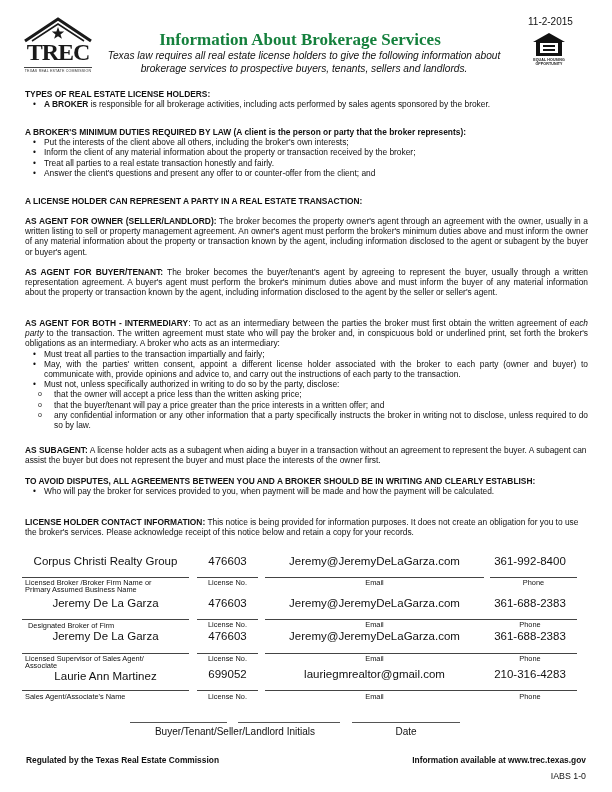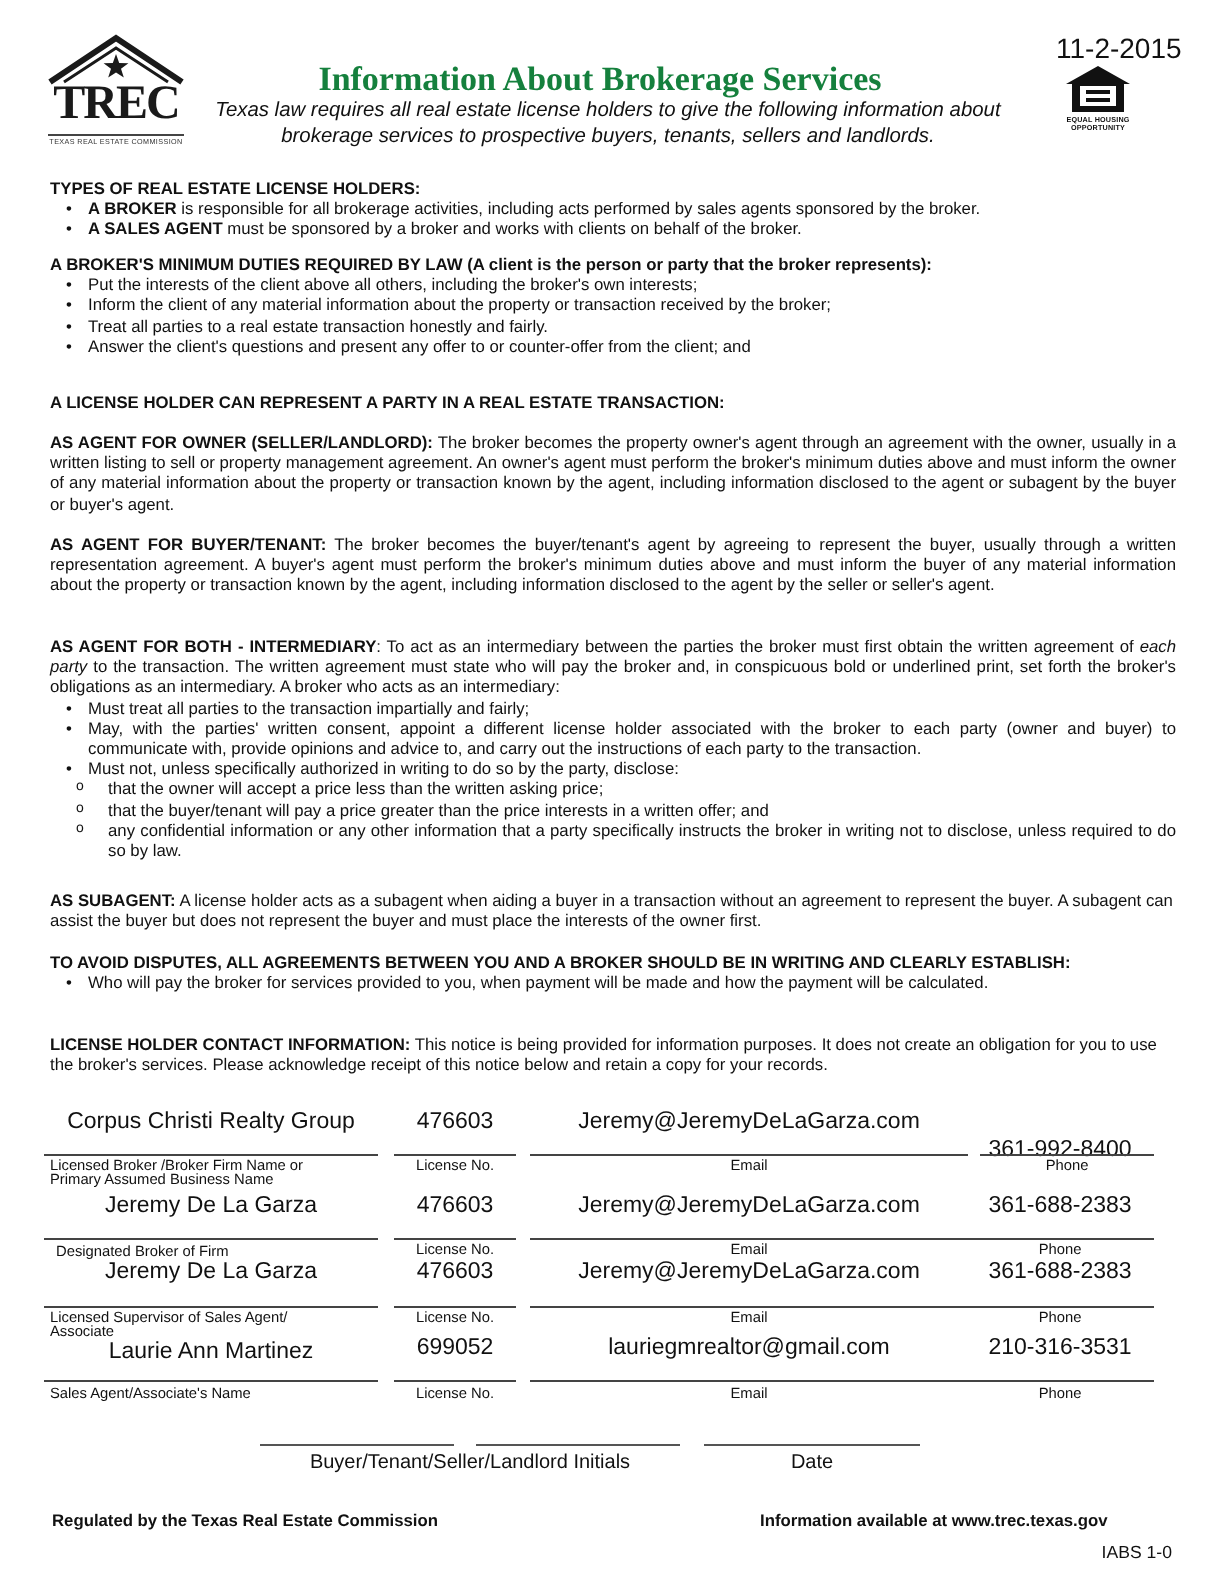--- a/index.html
+++ b/index.html
@@ -10,21 +10,21 @@
   
   .trec-logo { left: 22px; top: 17px; width: 72px; height: 60px; }
   .trec-word { position: absolute; left: 3px; top: 23px; width: 66px; text-align: center;
     font-family: "Liberation Serif", serif; font-weight: bold; font-size: 24px; letter-spacing: -1px; line-height: 24px; color: #1a1a1a; }
   .trec-sub { position: absolute; left: 2px; top: 50px; width: 68px; text-align: center;
     font-size: 3.6px; letter-spacing: 0.2px; color: #333; border-top: 1px solid #444; padding-top: 1px; }
   .title { left: 100px; top: 30px; width: 400px; text-align: center;
     font-family: "Liberation Serif", serif; font-weight: bold; font-size: 17px; color: #15803d; }
   .subtitle { left: 106px; top: 49px; width: 396px; text-align: center;
     font-style: italic; font-size: 10.2px; line-height: 13px; color: #111; }
-  .date-code { left: 528px; top: 16px; font-size: 14px; color: #111; }
+  .date-code { left: 528px; top: 16px; font-size: 10px; color: #111; }
   .eho-logo { left: 531px; top: 32px; width: 36px; height: 40px; }
   .eho-text { position: absolute; left: 0; top: 26px; width: 36px; text-align: center; font-size: 3.6px; font-weight: bold; line-height: 4px; letter-spacing: 0.1px; }
 
   
   .body-text { font-size: 8.4px; line-height: 10.2px; color: #111; }
   .sec-head { font-weight: bold; font-size: 8.4px; }
   .bul { position: relative; padding-left: 19px; }
   .bul::before { content: "\2022"; position: absolute; left: 8px; top: 0; font-size: 8.4px; }
   .sub-bul { position: relative; padding-left: 29px; }
   .sub-bul .mark { position: absolute; left: 13px; top: 0; font-size: 7px; }
@@ -72,21 +72,20 @@
   </svg>
   <div class="eho-text">
     <div>EQUAL HOUSING</div>
     <div>OPPORTUNITY</div>
   </div>
 </div>
 
 <div class="abs body-text" style="left:25px; top:89px; width:560px;">
   <div class="sec-head">TYPES OF REAL ESTATE LICENSE HOLDERS:</div>
   <div class="bul"><b>A BROKER</b><span> is responsible for all brokerage activities, including acts performed by sales agents sponsored by the broker.</span></div>
-  <div class="bul"><b>A SALES AGENT</b><span> must be sponsored by a broker and works with clients on behalf of the broker.</span></div>
 </div>
 
 <div class="abs body-text" style="left:25px; top:127px; width:560px;">
   <div class="sec-head">A BROKER'S MINIMUM DUTIES REQUIRED BY LAW (A client is the person or party that the broker represents):</div>
   <div class="bul">Put the interests of the client above all others, including the broker's own interests;</div>
   <div class="bul">Inform the client of any material information  about the property or transaction received by the broker;</div>
   <div class="bul">Treat all parties to a real estate transaction honestly and fairly.</div>
   <div class="bul">Answer the client's questions and present any offer to or counter-offer from the client; and</div>
 </div>
 
@@ -121,21 +120,21 @@
   <div class="bul">Who will pay the broker for services provided to you, when payment will be made and how the payment will be calculated.</div>
 </div>
 
 <div class="abs body-text" style="left:25px; top:517px; width:563px;">
   <b>LICENSE HOLDER CONTACT INFORMATION:</b><span> This notice is being provided for information purposes. It does not create an obligation for you to use the broker's services. Please acknowledge receipt of this notice below and retain a copy for your records.</span>
 </div>
 
 <div class="abs tbl-val" style="left:22px; top:555px; width:167px;">Corpus Christi Realty Group</div>
 <div class="abs tbl-val" style="left:197px; top:555px; width:61px;">476603</div>
 <div class="abs tbl-val" style="left:265px; top:555px; width:219px;">Jeremy@JeremyDeLaGarza.com</div>
-<div class="abs tbl-val" style="left:483px; top:569px; width:94px;">361-992-8400</div>
+<div class="abs tbl-val" style="left:483px; top:555px; width:94px;">361-992-8400</div>
 <div class="abs tbl-line" style="left:22px; top:577px; width:167px;"></div>
 <div class="abs tbl-line" style="left:197px; top:577px; width:61px;"></div>
 <div class="abs tbl-line" style="left:265px; top:577px; width:219px;"></div>
 <div class="abs tbl-line" style="left:490px; top:577px; width:87px;"></div>
 <div class="abs tbl-label" style="left:25px; top:579px; width:170px; white-space:pre-line;">Licensed Broker /Broker Firm Name or
 Primary Assumed Business Name</div>
 <div class="abs tbl-label-c" style="left:197px; top:578px; width:61px;">License No.</div>
 <div class="abs tbl-label-c" style="left:265px; top:578px; width:219px;">Email</div>
 <div class="abs tbl-label-c" style="left:490px; top:578px; width:87px;">Phone</div>
 
@@ -162,31 +161,31 @@
 <div class="abs tbl-line" style="left:483px; top:653px; width:94px;"></div>
 <div class="abs tbl-label" style="left:25px; top:655px; width:170px; white-space:pre-line;">Licensed Supervisor of Sales Agent/
 Associate</div>
 <div class="abs tbl-label-c" style="left:197px; top:654px; width:61px;">License No.</div>
 <div class="abs tbl-label-c" style="left:265px; top:654px; width:219px;">Email</div>
 <div class="abs tbl-label-c" style="left:483px; top:654px; width:94px;">Phone</div>
 
 <div class="abs tbl-val" style="left:22px; top:670px; width:167px;">Laurie Ann Martinez</div>
 <div class="abs tbl-val" style="left:197px; top:668px; width:61px;">699052</div>
 <div class="abs tbl-val" style="left:265px; top:668px; width:219px;">lauriegmrealtor@gmail.com</div>
-<div class="abs tbl-val" style="left:483px; top:668px; width:94px;">210-316-3531</div>
+<div class="abs tbl-val" style="left:483px; top:668px; width:94px;">210-316-4283</div>
 <div class="abs tbl-line" style="left:22px; top:690px; width:167px;"></div>
 <div class="abs tbl-line" style="left:197px; top:690px; width:61px;"></div>
 <div class="abs tbl-line" style="left:265px; top:690px; width:219px;"></div>
 <div class="abs tbl-line" style="left:483px; top:690px; width:94px;"></div>
 <div class="abs tbl-label" style="left:25px; top:693px; width:170px;">Sales Agent/Associate's Name</div>
 <div class="abs tbl-label-c" style="left:197px; top:692px; width:61px;">License No.</div>
 <div class="abs tbl-label-c" style="left:265px; top:692px; width:219px;">Email</div>
 <div class="abs tbl-label-c" style="left:483px; top:692px; width:94px;">Phone</div>
 
 <div class="abs sig-line" style="left:130px; top:722px; width:97px;"></div>
 <div class="abs sig-line" style="left:238px; top:722px; width:102px;"></div>
 <div class="abs sig-line" style="left:352px; top:722px; width:108px;"></div>
 <div class="abs sig-label" style="left:130px; top:726px; width:210px; text-align:center;">Buyer/Tenant/Seller/Landlord Initials</div>
 <div class="abs sig-label" style="left:352px; top:726px; width:108px; text-align:center;">Date</div>
 
 <div class="abs footer-b" style="left:26px; top:755px;">Regulated by the Texas Real Estate  Commission</div>
-<div class="abs footer-b" style="left:380px; top:755px; width:206px; ">Information available at www.trec.texas.gov</div>
+<div class="abs footer-b" style="left:380px; top:755px; width:206px; text-align:right;">Information available at www.trec.texas.gov</div>
 <div class="abs form-id" style="left:500px; top:771px; width:86px; text-align:right;">IABS 1-0</div>
 
 </body></html>

